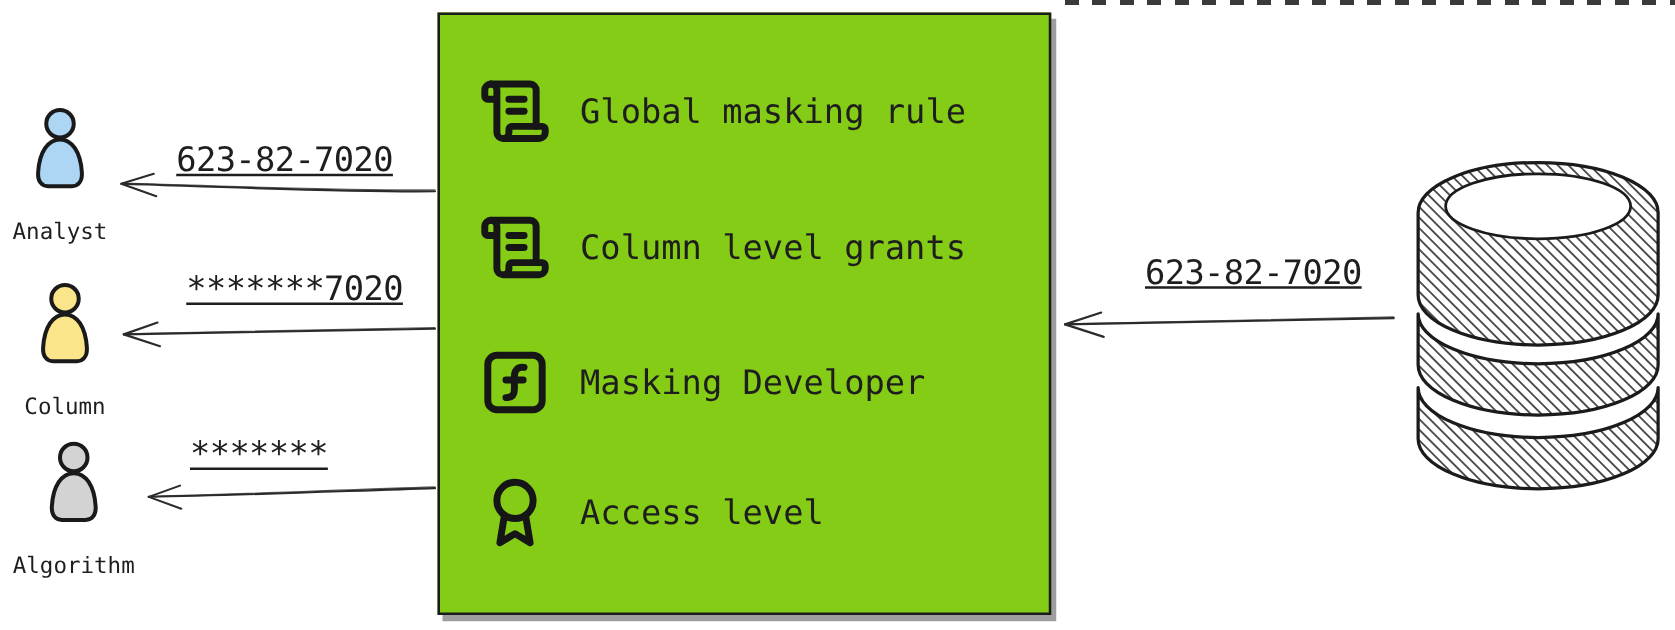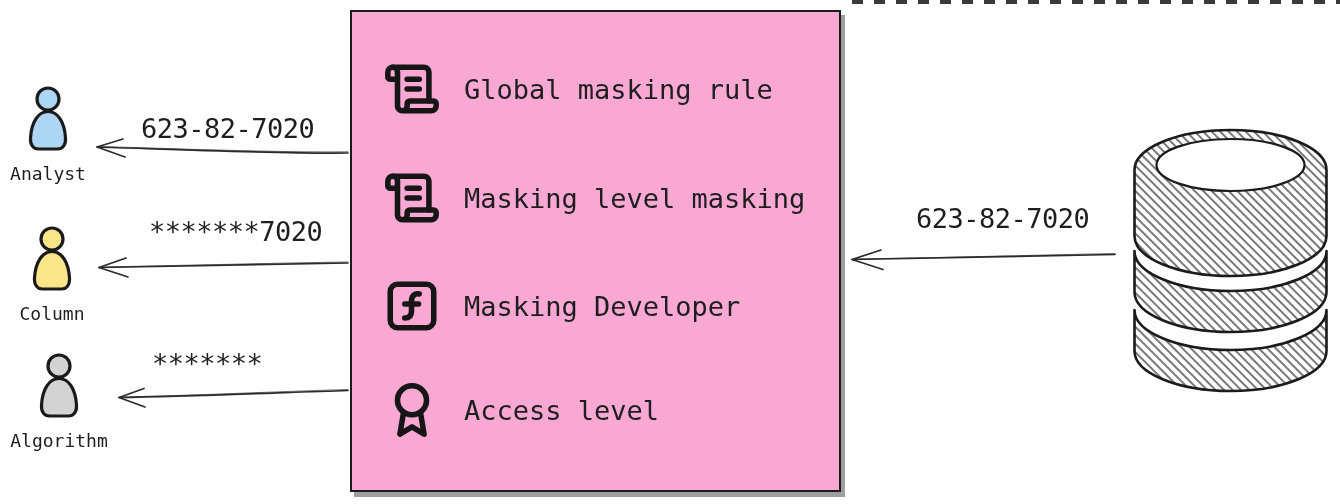--- a/index.html
+++ b/index.html
@@ -7,23 +7,23 @@
     position:relative;width:1340px;height:504px;background:#ffffff;overflow:hidden;
     font-family:"DejaVu Sans Mono","Liberation Mono",monospace;color:#1e1e1e;
   }
   
   .top-dashes{
     position:absolute;left:852px;top:0;width:488px;height:4px;
     background:repeating-linear-gradient(90deg,#3a3a3a 0 11px,transparent 11px 22px);
   }
   
   .person{position:absolute;display:flex;flex-direction:column;align-items:center;width:120px;}
-  .person-label{margin-top:4px;font-size:18px;line-height:1.1;}
+  .person-label{margin-top:16px;font-size:18px;line-height:1.1;}
   
-  .value{position:absolute;font-size:27px;line-height:1;letter-spacing:-0.5px;white-space:pre;}
+  .value{position:absolute;font-size:27px;line-height:1;letter-spacing:-0.5px;white-space:pre;text-decoration:underline;}
   
   .arrow{position:absolute;overflow:visible;}
   .arrow path{fill:none;stroke:#2b2b2b;stroke-width:1.7;stroke-linecap:round;stroke-linejoin:round;}
   .arrow path.sketch{stroke-width:0.9;opacity:0.75;}
   
   .mask-box{
     position:absolute;left:350px;top:10px;width:491px;height:482px;
     border:2px solid #1b1b1b;box-sizing:border-box;
     box-shadow:4px 5px 0 rgba(0,0,0,0.38);
   }
@@ -83,40 +83,40 @@
     </svg>
     <div class="person-label">Algorithm</div>
   </div>
   <div class="value" style="left:152px;top:350px">*******</div>
   <svg class="arrow" style="left:112px;top:385px" width="238" height="26" viewBox="0 0 238 26">
     <path d="M236 5.5 C 170 7.5, 85 11, 7 12.5"></path>
     <path class="sketch" d="M236 4.5 C 165 6.5, 83 10.5, 9 12"></path>
     <path d="M32 3.5 L7 12.5 L33 22"></path>
   </svg>
 
-  <div class="mask-box" style="background: #f9a8d4;">
+  <div class="mask-box" style="background: #84cc16;">
 
     <div class="box-row" style="top:48px">
       <svg class="lucide" width="58" height="58" viewBox="0 0 24 24">
         <path d="M15 12h-5"></path>
           <path d="M15 8h-5"></path>
         <path d="M19 17V5a2 2 0 0 0-2-2H4"></path>
         <path d="M8 21h12a2 2 0 0 0 2-2v-1a1 1 0 0 0-1-1H11a1 1 0 0 0-1 1v1a2 2 0 1 1-4 0V5a2 2 0 1 0-4 0v2a1 1 0 0 0 1 1h3"></path>
       </svg>
       <span class="row-label">Global masking rule</span>
     </div>
 
     <div class="box-row" style="top:157px">
       <svg class="lucide" width="58" height="58" viewBox="0 0 24 24">
         <path d="M15 12h-5"></path>
           <path d="M15 8h-5"></path>
         <path d="M19 17V5a2 2 0 0 0-2-2H4"></path>
         <path d="M8 21h12a2 2 0 0 0 2-2v-1a1 1 0 0 0-1-1H11a1 1 0 0 0-1 1v1a2 2 0 1 1-4 0V5a2 2 0 1 0-4 0v2a1 1 0 0 0 1 1h3"></path>
       </svg>
-      <span class="row-label">Masking level masking</span>
+      <span class="row-label">Column level grants</span>
     </div>
 
     <div class="box-row" style="top:265px">
       <svg class="lucide" width="58" height="58" viewBox="0 0 24 24">
         <rect x="3" y="3" width="18" height="18" rx="3"></rect>
         <path d="M9 17c2 0 2.8-1 2.8-2.8V10c0-2 1-3.3 3.2-3"></path>
         <path d="M9 11.2h5.7"></path>
       </svg>
       <span class="row-label">Masking Developer</span>
     </div>

